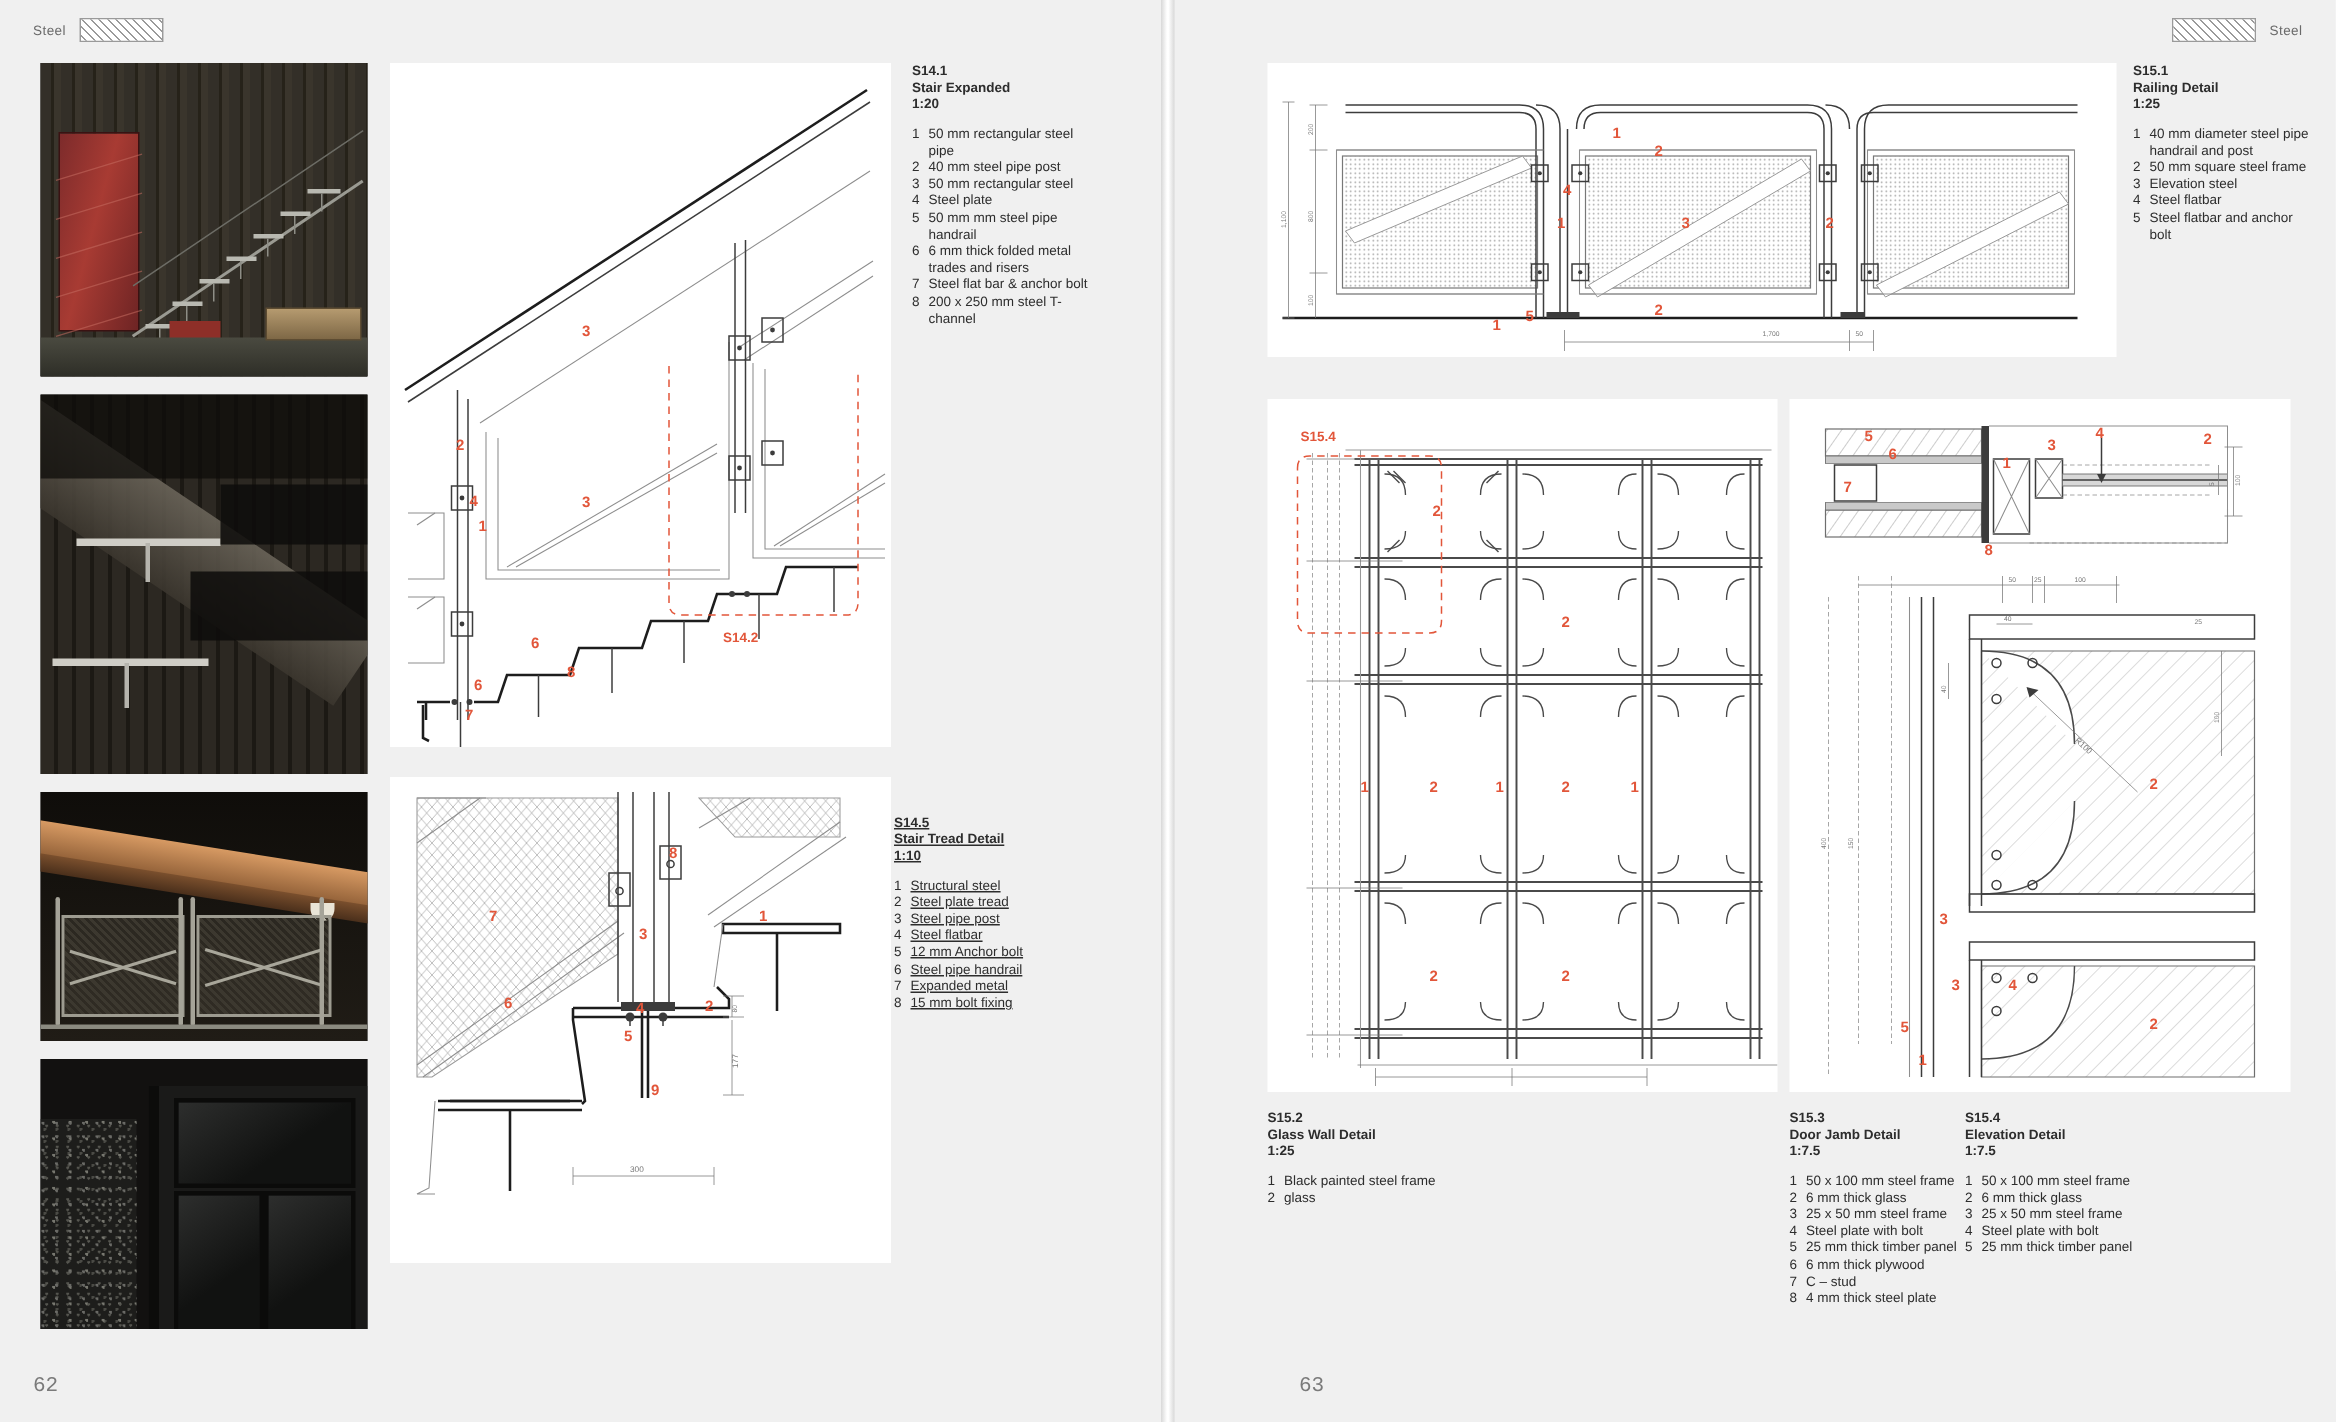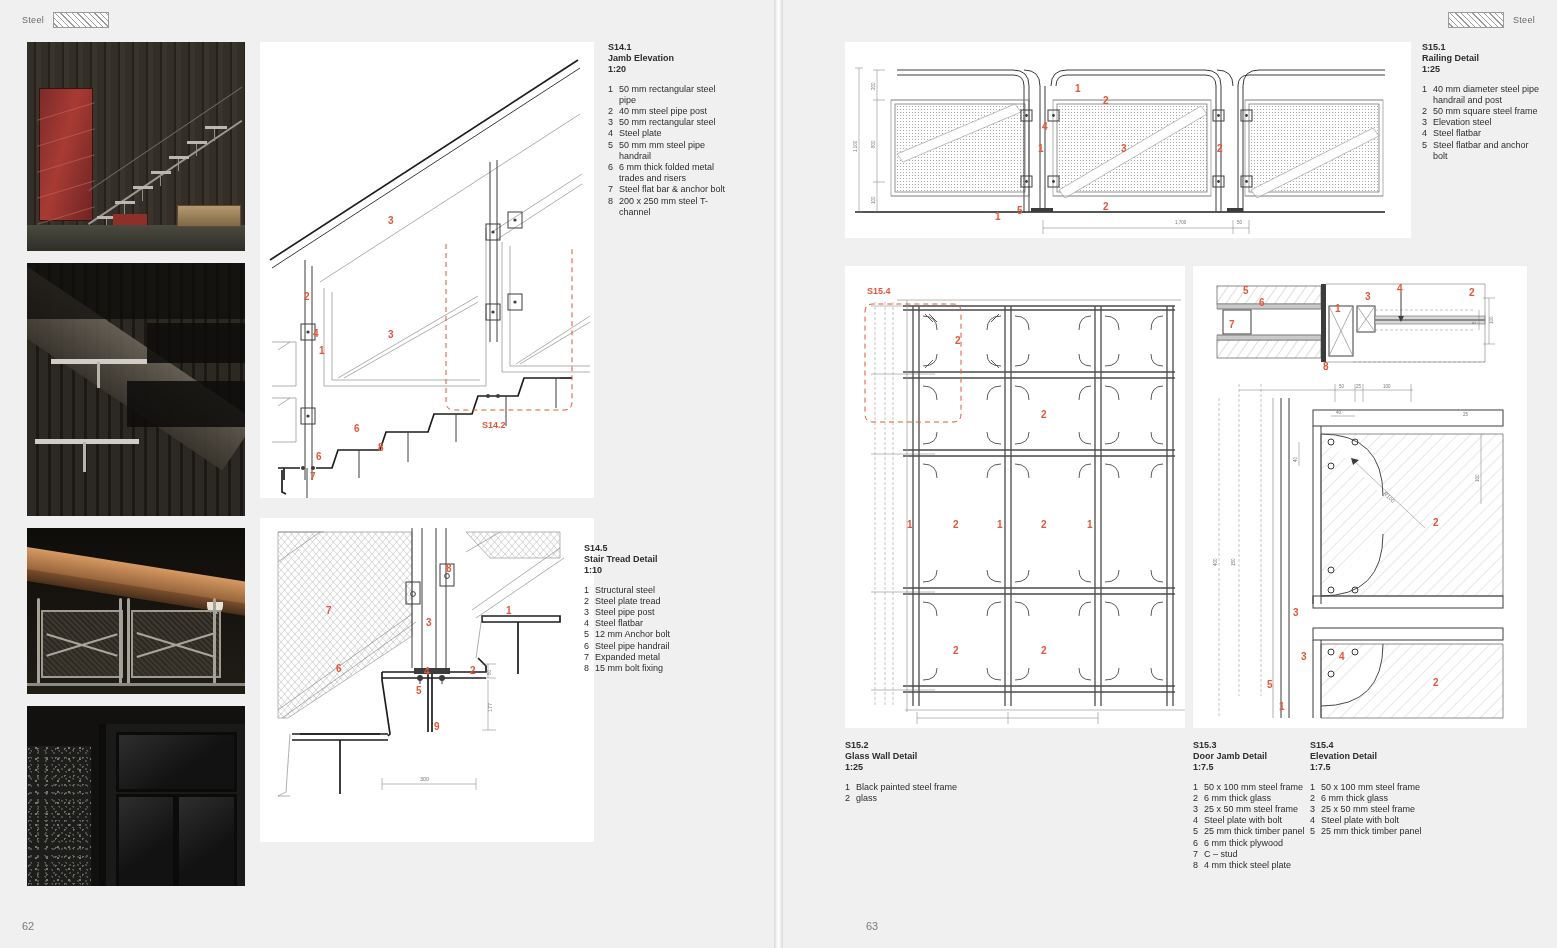--- a/index.html
+++ b/index.html
@@ -15,21 +15,21 @@
 
   
   .hdr{position:absolute;top:12px;display:flex;align-items:center;gap:9px;}
   .hdr.l{left:22px;}
   .hdr.r{right:22px;}
   .hdr-txt{font-size:9px;color:#6a6a6a;letter-spacing:.3px;}
   .swatch{width:54px;height:14px;border:1px solid #9a9a9a;background:#ffffff;
           position:relative;overflow:hidden;}
   .swatch i{position:absolute;top:-10px;left:-14px;width:90px;height:34px;
             background:repeating-linear-gradient(45deg,#ffffff 0 3px,#9a9a9a 3px 4px);}
-  .pgno{position:absolute;bottom:16px;font-size:11px;color:#7a7a7a;}
+  .pgno{position:absolute;bottom:16px;font-size:14px;color:#7a7a7a;font-family:Liberation Mono, monospace;}
   .pgno.l{left:22px;}
   .pgno.r{left:22px;margin-left:15px;}
 
   
   .photos{position:absolute;left:27px;top:42px;width:218px;}
   .photo{width:218px;margin-bottom:12px;position:relative;overflow:hidden;
          background:#151310;}
   .ph1{height:209px;}
   .ph2{height:253px;}
   .ph3{height:166px;}
@@ -292,21 +292,21 @@
       <text class="ref" x="128" y="296">3</text>
       <text class="ref" x="94" y="390">6</text>
       <text class="ref" x="56" y="418">6</text>
       <text class="ref" x="118" y="409">8</text>
       <text class="ref" x="50" y="438">7</text>
     </svg>
   </div>
 
   <div class="cap" style="left:608px;top:42px;width:120px;">
     <span class="code">S14.1</span>
-    <span class="ttl">Jamb Elevation</span>
+    <span class="ttl">Stair Expanded</span>
     <span class="scl">1:20</span>
     <ol>
       <li><span class="n">1</span><span>50 mm rectangular steel pipe</span></li>
       <li><span class="n">2</span><span>40 mm steel pipe post</span></li>
       <li><span class="n">3</span><span>50 mm rectangular steel</span></li>
       <li><span class="n">4</span><span>Steel plate</span></li>
       <li><span class="n">5</span><span>50 mm mm steel pipe handrail</span></li>
       <li><span class="n">6</span><span>6 mm thick folded metal trades and risers</span></li>
       <li><span class="n">7</span><span>Steel flat bar &amp; anchor bolt</span></li>
       <li><span class="n">8</span><span>200 x 250 mm steel T- channel</span></li>
@@ -382,21 +382,21 @@
       <text class="ref" x="166" y="108">3</text>
       <text class="ref" x="186" y="54">8</text>
       <text class="ref" x="164" y="157">4</text>
       <text class="ref" x="156" y="176">5</text>
       <text class="ref" x="210" y="156">2</text>
       <text class="ref" x="246" y="96">1</text>
       <text class="ref" x="174" y="212">9</text>
     </svg>
   </div>
 
-  <div class="cap" style="left:584px;top:543px;width:120px;">
+  <div class="cap" style="left:596px;top:543px;width:120px;text-decoration:underline;">
     <span class="code">S14.5</span>
     <span class="ttl">Stair Tread Detail</span>
     <span class="scl">1:10</span>
     <ol>
       <li><span class="n">1</span><span>Structural steel</span></li>
       <li><span class="n">2</span><span>Steel plate tread</span></li>
       <li><span class="n">3</span><span>Steel pipe post</span></li>
       <li><span class="n">4</span><span>Steel flatbar</span></li>
       <li><span class="n">5</span><span>12 mm Anchor bolt</span></li>
       <li><span class="n">6</span><span>Steel pipe handrail</span></li>

